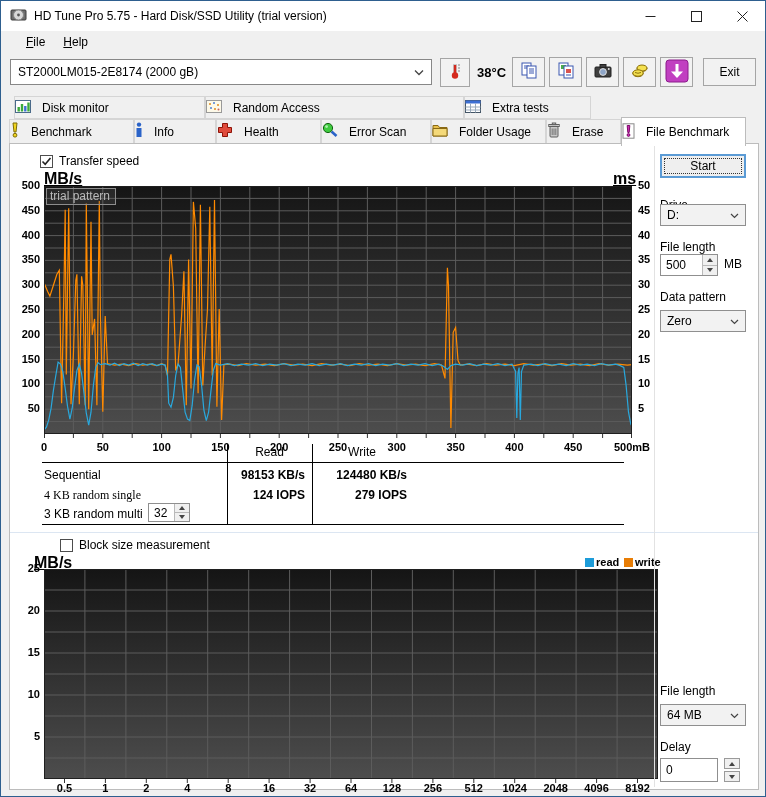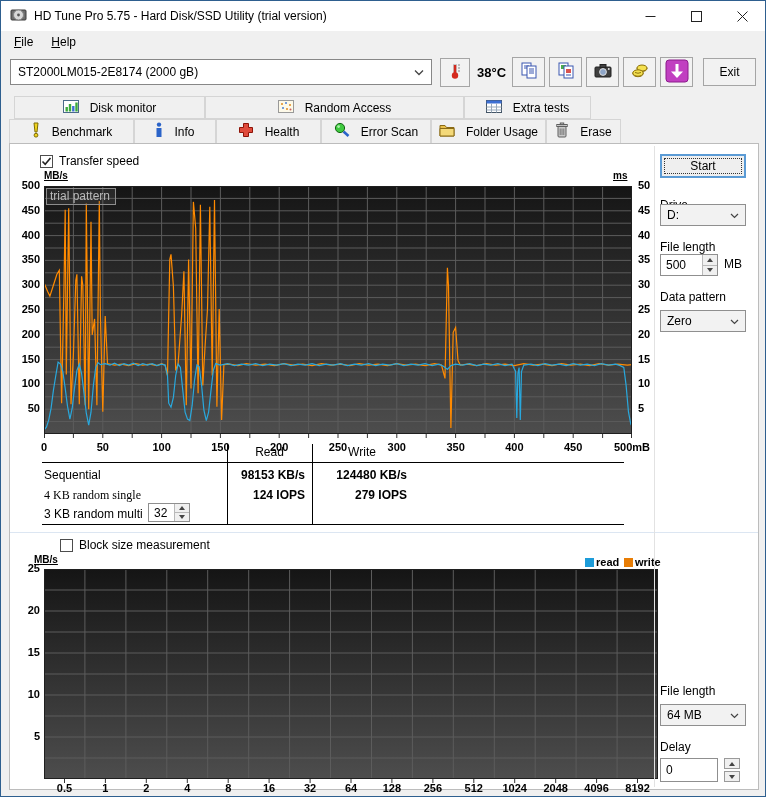--- a/index.html
+++ b/index.html
@@ -9,44 +9,44 @@
     border: 1px solid #2e5f8f; background: #f0f0f0;
     font-family: "Liberation Sans", sans-serif; font-size: 12px; color: #000;
     overflow: hidden;
   }
   
   .titlebar { height: 30px; background: #fff; display: flex; align-items: center; padding-left: 9px; }
   .title-text { margin-left: 7px; font-size: 12px; }
   .win-controls { margin-left: auto; display: flex; height: 100%; }
   .win-btn { width: 46px; height: 100%; display: flex; align-items: center; justify-content: center; }
   
-  .menubar { height: 22px; display: flex; align-items: center; padding-left: 4px; background:#f0f0f0; }
+  .menubar { height: 22px; display: flex; align-items: center; padding-left: 16px; background:#f0f0f0; }
   .menu-item { padding: 2px 9px; }
   
   .toolbar { height: 38px; display: flex; align-items: center; padding: 0 9px; background:#f0f0f0; }
   .combo { width: 422px; height: 26px; background: #fff; border: 1px solid #878787; display: flex; align-items: center; padding: 0 7px; }
   .combo .chev, .mini-combo .chev { margin-left: auto; }
   .thermo-btn { width: 30px; height: 29px; border: 1px solid #a5a5a5; background:#f2f2f2; display:flex; align-items:center; justify-content:center; margin-left: 8px; }
   .temp { font-weight: bold; font-size: 13px; margin-left: 7px; }
   .tools { margin-left: auto; display: flex; align-items: center; }
   .tool-btn { width: 33px; height: 30px; border: 1px solid #a5a5a5; background: #f2f2f2; display: flex; align-items: center; justify-content: center; margin-left: 4px; }
   .exit-btn { width: 53px; height: 28px; border: 1px solid #a5a5a5; background: #f2f2f2; display:flex; align-items:center; justify-content:center; margin-left: 10px; }
   
   .tabs { position: relative; height: 48px; margin-top: 5px; }
   .tabrow { position: absolute; display: flex; height: 23px; }
   .tabrow1 { left: 13px; top: 0; }
   .tabrow2 { left: 8px; top: 23px; height: 25px; }
-  .tab { display: flex; align-items: center; justify-content: center; gap: 11px; background: #f0f0f0; border: 1px solid #d5d5d5; height: 100%; white-space: nowrap; }
+  .tab { display: flex; align-items: center; gap: 11px; background: #f0f0f0; border: 1px solid #d5d5d5; height: 100%; white-space: nowrap; }
   .tab.active { position: relative; background: #fff; border-color: #bcbcbc; border-bottom: none; height: 29px; margin-top: -2px; z-index: 5; }
   
   .content { position: absolute; left: 8px; top: 142px; width: 750px; height: 647px; background: #fff; border: 1px solid #bcbcbc; z-index: 2; }
   .abs { position: absolute; }
   .cb-box { width: 13px; height: 13px; border: 1px solid #4d4d4d; background: #fff; display: inline-flex; align-items: center; justify-content: center; }
   .cb-row { display: flex; align-items: center; gap: 6px; }
-  .unit-label { font-weight: bold; font-size: 10px; text-decoration: underline; }
+  .unit-label { font-weight: bold; font-size: 16px; text-decoration: underline; }
   .tick { position: absolute; font-weight: bold; font-size: 11px; line-height: 13px; }
   .tick.r { text-align: right; }
   .tick.c { text-align: center; }
   .chart-mount { position: absolute; }
   .trial-badge { position: absolute; left: 2px; top: 2px; z-index: 3; color: #b9b9b9; background: rgba(95,95,95,.25); border: 1px solid #8d8d8d; padding: 0 5px 1px 3px; font-size: 12px; }
   .vline { position: absolute; width: 1px; background: #000; }
   .hline { position: absolute; height: 1px; background: #000; }
   .tbl-label { position: absolute; font-size: 12px; }
   .tbl-val { position: absolute; font-weight: bold; font-size: 12px; text-align: right; }
   .tbl-head { position: absolute; text-align: center; }
@@ -249,20 +249,28 @@
       <div class="tab" style="width:75px">
         <span><svg width="14" height="16" viewBox="0 0 14 16">
               <rect x="3" y="4.5" width="8" height="10.5" rx="1" fill="#c9c9c9" stroke="#5f5f5f"></rect>
               <rect x="1.8" y="2.5" width="10.4" height="2" fill="#c9c9c9" stroke="#5f5f5f"></rect>
               <rect x="5.3" y="1" width="3.4" height="1.6" fill="#c9c9c9" stroke="#5f5f5f"></rect>
               <line x1="5.2" y1="6.5" x2="5.2" y2="13" stroke="#777"></line>
               <line x1="7" y1="6.5" x2="7" y2="13" stroke="#777"></line>
               <line x1="8.8" y1="6.5" x2="8.8" y2="13" stroke="#777"></line>
             </svg></span>
         <span>Erase</span>
+      </div>
+      <div class="tab active" style="width:125px">
+        <span><svg width="13" height="16" viewBox="0 0 13 16">
+              <rect x="1" y="0.8" width="11" height="14.4" fill="#fff" stroke="#8a8a8a"></rect>
+              <path d="M5.2,2.5 L7.8,2.5 L7.2,9.5 L5.8,9.5 Z" fill="#cc2fb4" stroke="#7c0a6a"></path>
+              <circle cx="6.5" cy="12" r="1.4" fill="#cc2fb4" stroke="#7c0a6a"></circle>
+            </svg></span>
+        <span>File Benchmark</span>
       </div>
     </div>
   </div>
 
   <div class="content" id="content">
 
     <div class="cb-row abs" style="left:30px; top:10px;">
       <span class="cb-box">
           <svg width="11" height="11">
             <polyline points="1.5,5.5 4.2,8.2 9.5,2" fill="none" stroke="#222" stroke-width="1.6"></polyline>

